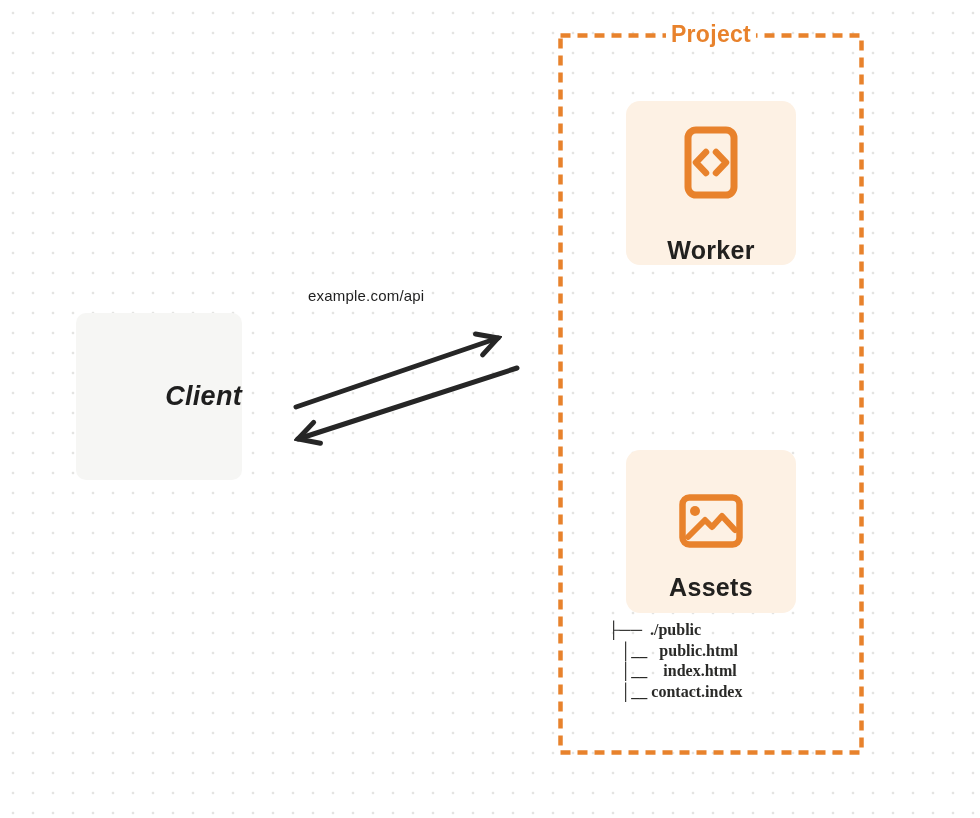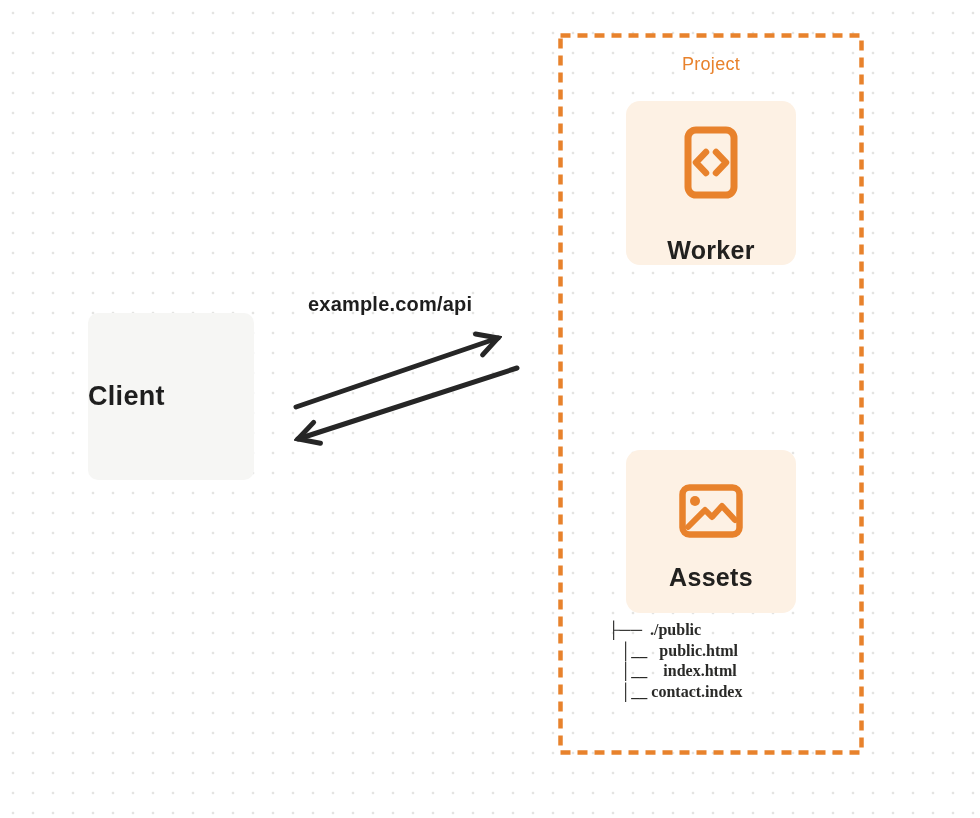--- a/index.html
+++ b/index.html
@@ -22,41 +22,42 @@
   .arrows {
     position: absolute;
     left: 0; top: 0;
     width: 980px; height: 818px;
     pointer-events: none;
   }
 
   
   .client-box {
     position: absolute;
-    left: 88px; top: 313px;
+    left: 76px; top: 313px;
     width: 166px; height: 167px;
     background: #f6f6f4;
     border-radius: 10px;
     display: flex;
     align-items: center;
-    justify-content: flex-start;
+    justify-content: flex-end;
+    font-style: italic;
   }
   .client-box .node-label {
     font-size: 27px;
     font-weight: 700;
     color: #1e1e1e;
     letter-spacing: 0.3px;
   }
 
   
   .request-label {
     position: absolute;
-    left: 308px; top: 293px;
-    font-size: 20px;
-    font-weight: 700;
+    left: 308px; top: 287px;
+    font-size: 15px;
+    font-weight: 400;
     color: #1e1e1e;
     letter-spacing: 0.2px;
   }
 
   
   .project {
     position: absolute;
     left: 558px; top: 33px;
     width: 306px; height: 722px;
   }
@@ -65,42 +66,41 @@
     left: 0; top: 0;
     width: 306px; height: 722px;
   }
   .project-label {
     position: absolute;
     top: -12px;
     left: 50%;
     transform: translateX(-50%);
     background: #ffffff;
     padding: 0 5px;
-    font-size: 18px;
-    font-weight: 400;
+    font-size: 23px;
+    font-weight: 700;
     color: #e8822c;
     letter-spacing: 0.3px;
     white-space: nowrap;
-    margin-top: 33px;
   }
 
   
   .card {
     position: absolute;
     left: 50%;
     transform: translateX(-50%);
     width: 170px;
     background: #fdf1e4;
     border-radius: 14px;
     display: flex;
     flex-direction: column;
     align-items: center;
   }
   .card-worker { top: 68px;  height: 164px; padding-top: 25px; gap: 17px; }
-  .card-assets { top: 417px; height: 163px; padding-top: 34px; }
+  .card-assets { top: 417px; height: 163px; padding-top: 44px; }
   .card-worker .card-icon { margin-bottom: 20px; }
   .card-assets .card-icon { margin-bottom: 25px; }
   .card-label {
     font-size: 25px;
     font-weight: 700;
     color: #22211f;
     letter-spacing: 0.3px;
   }
 
   

